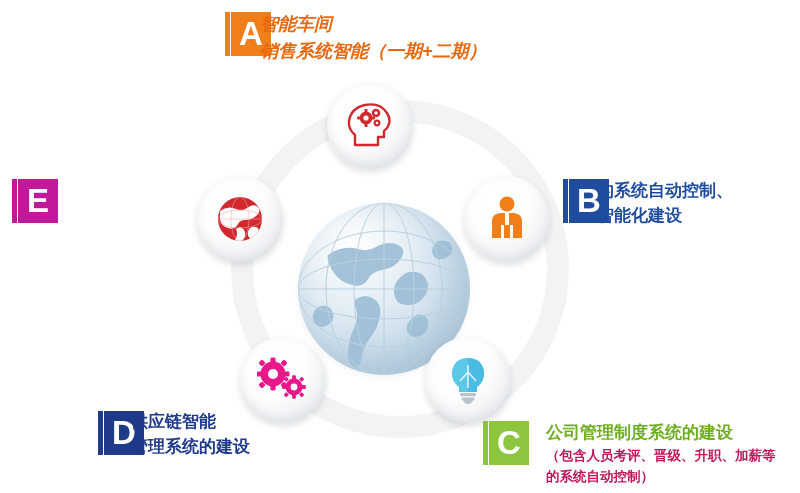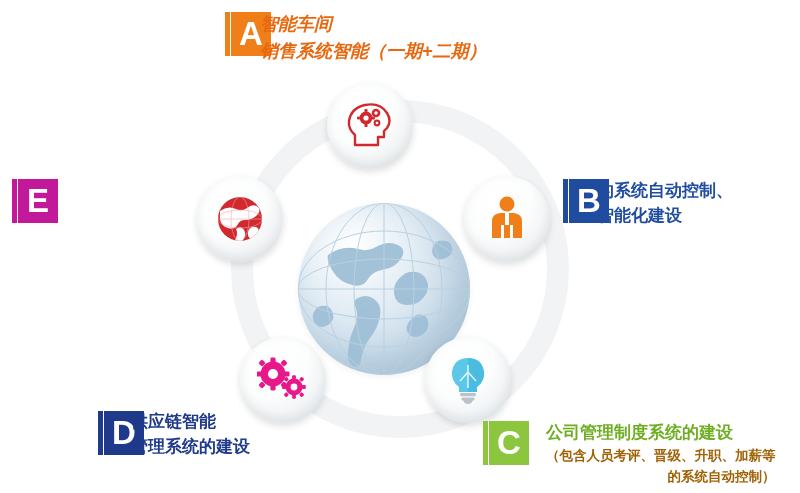--- a/index.html
+++ b/index.html
@@ -108,21 +108,21 @@
     font-size: 13.5px;
     font-weight: bold;
     line-height: 21px;
   }
   .label-a { left: 260px; top: 11px;  color: #e8680f; font-size: 18px; line-height: 27px; font-style: italic;}
   .label-b { left: 597px; top: 178px; color: #1f4c9e; }
   .label-c { left: 527px; top: 420px; color: #6fae22; margin-left: 19px; }
   .label-d { left: 131px; top: 410px; color: #1f3a8a; font-family: Liberation Mono, monospace; }
   .label-e { left: 46px;  top: 178px; color: #c2189a; }
 
-  .label-c .sub { color: #a16207; text-align: right; }
+  .label-c .sub { color: #be185d; }
 </style>
 </head>
 <body>
 
 <div id="stage">
 
   <div class="ring"></div>
 
   <div class="globe">
     <svg width="172" height="172" viewBox="0 0 172 172">

